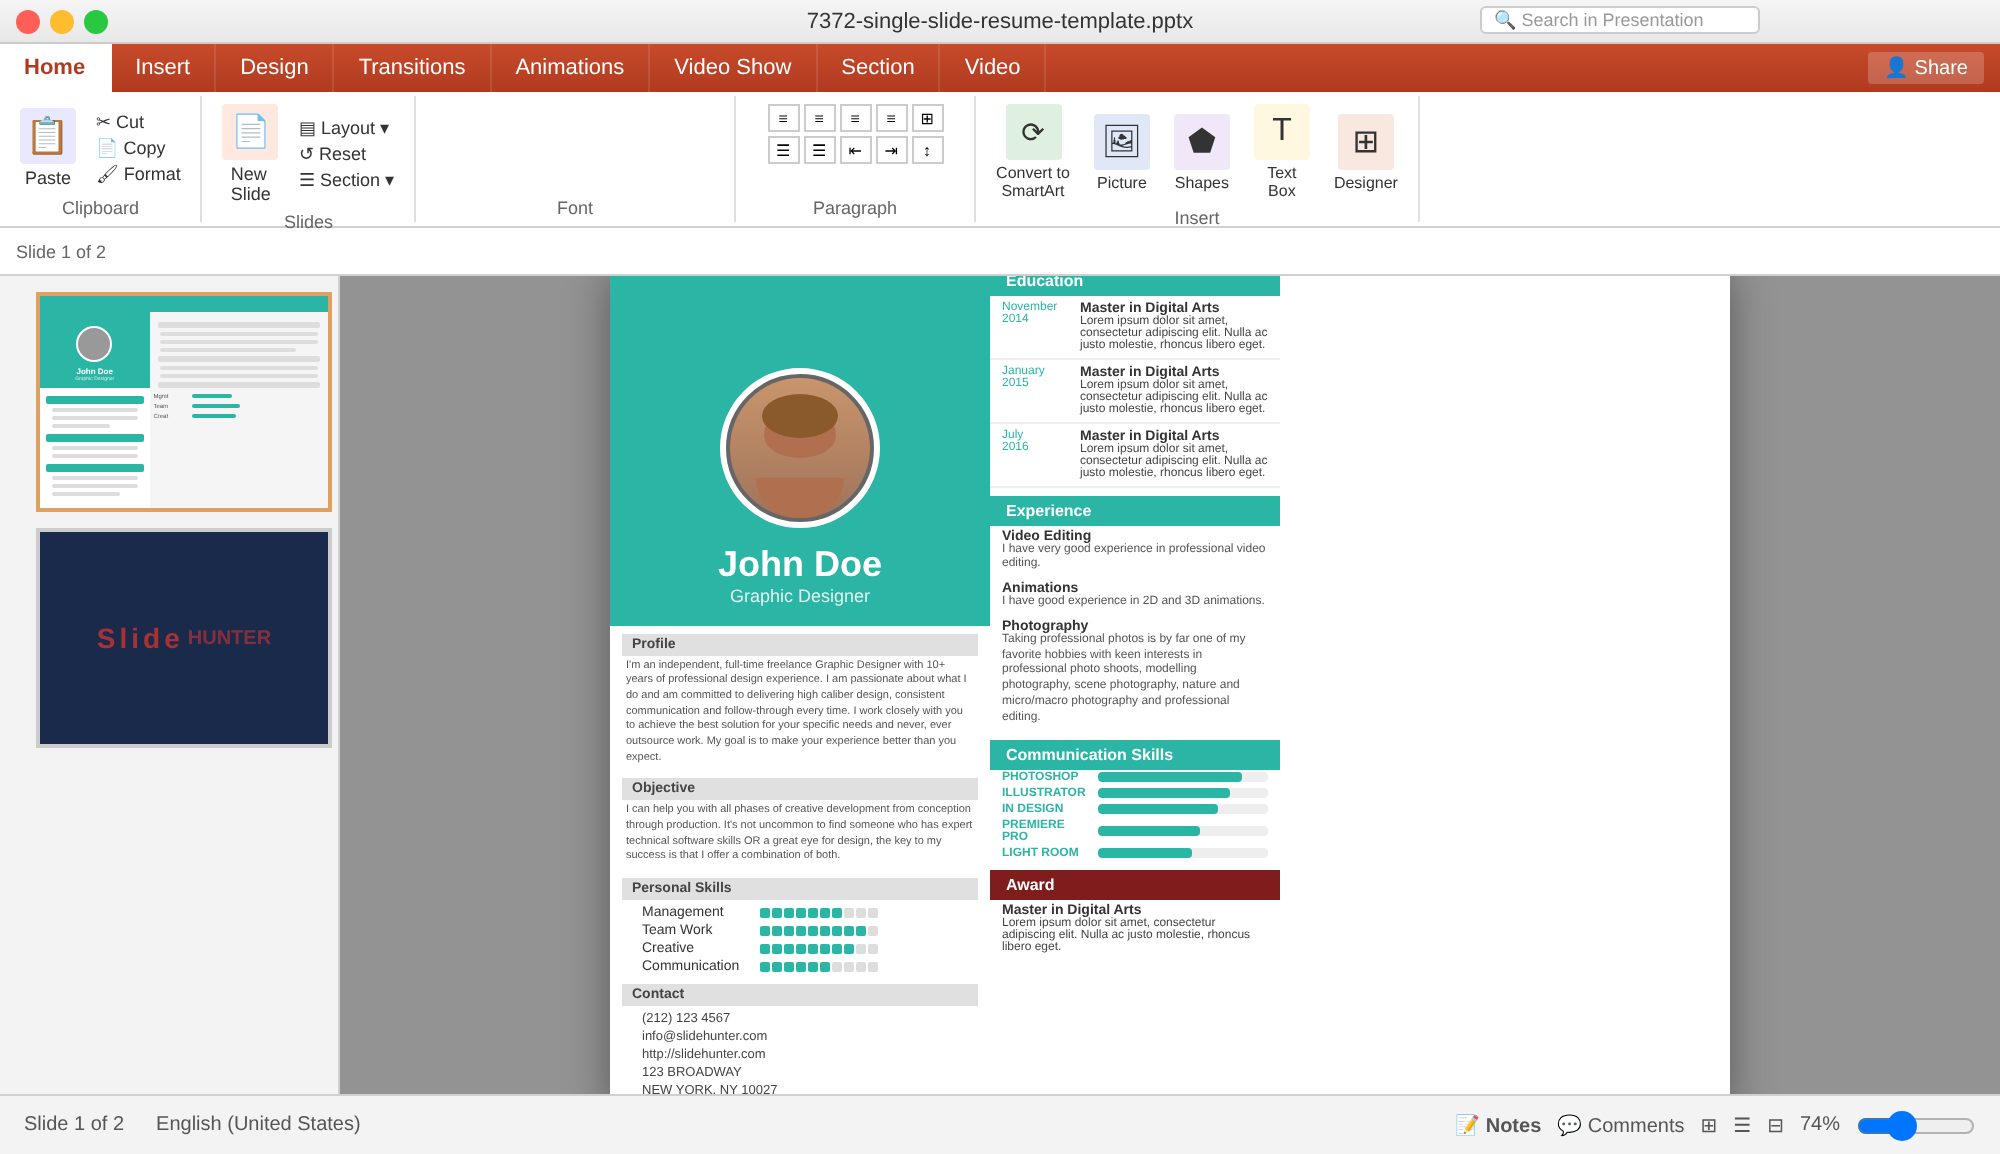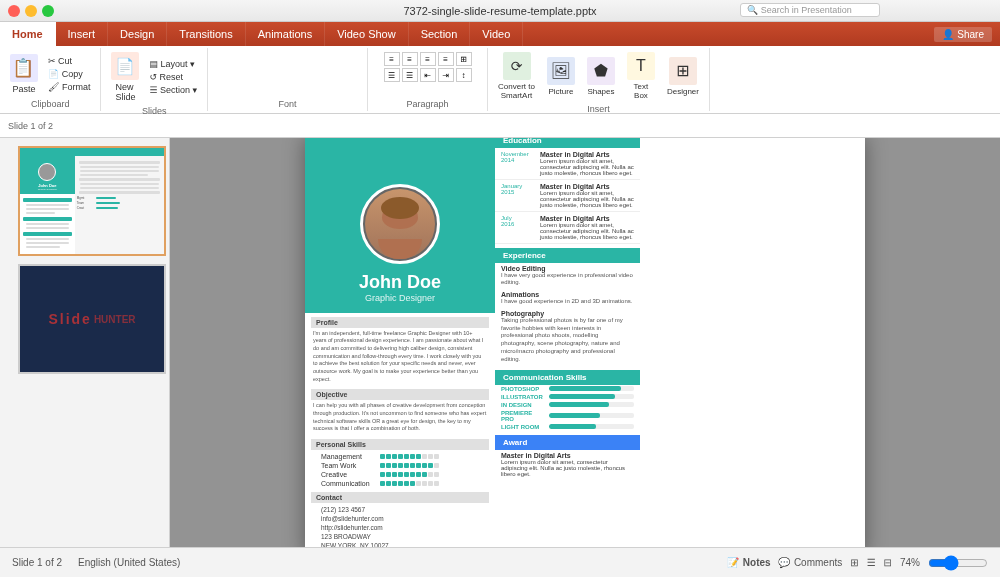--- a/index.html
+++ b/index.html
@@ -337,21 +337,21 @@
       border-radius: 2px;
       overflow: hidden;
     }
     .pro-skill-bar {
       height: 100%;
       background: #2ab5a5;
       border-radius: 2px;
     }
 
     .award-header {
-      background: #3b82f6;
+      background: #7f1d1d;
       padding: 3px 8px;
       color: white;
       font-size: 8px;
       font-weight: bold;
       margin-top: 4px;
     }
     .award-text {
       padding: 2px 6px;
       font-size: 6px;
       color: #444;

